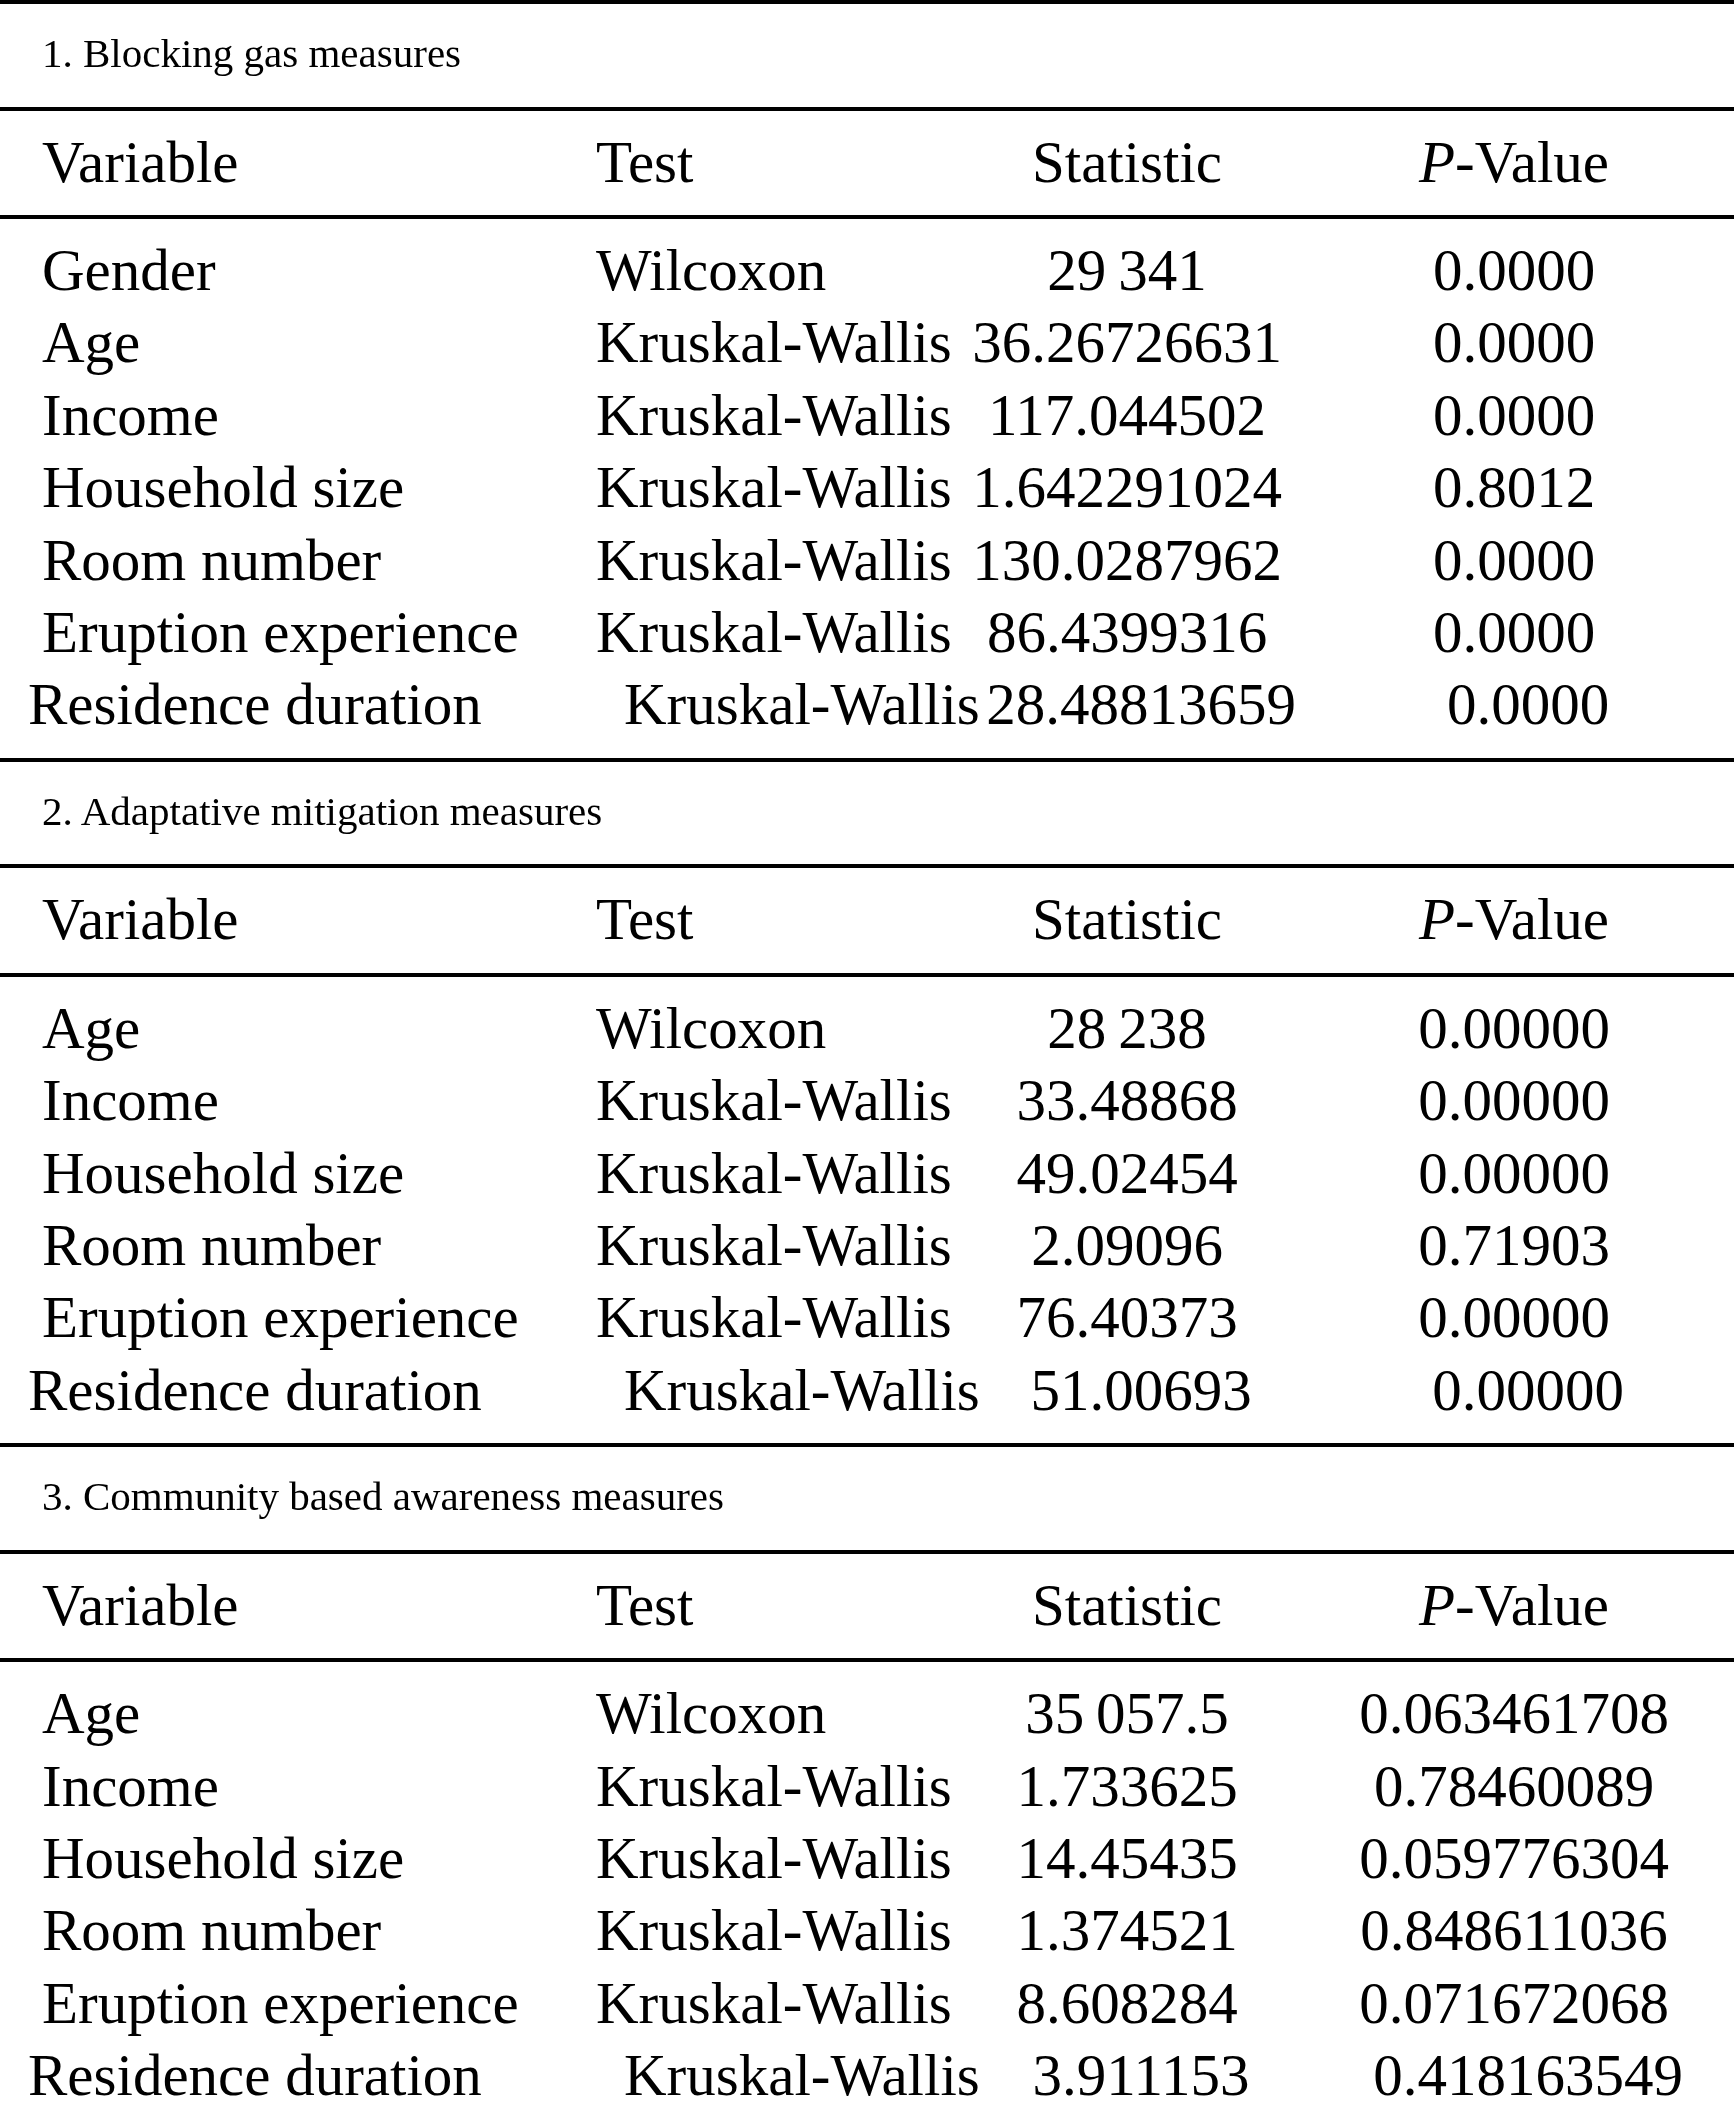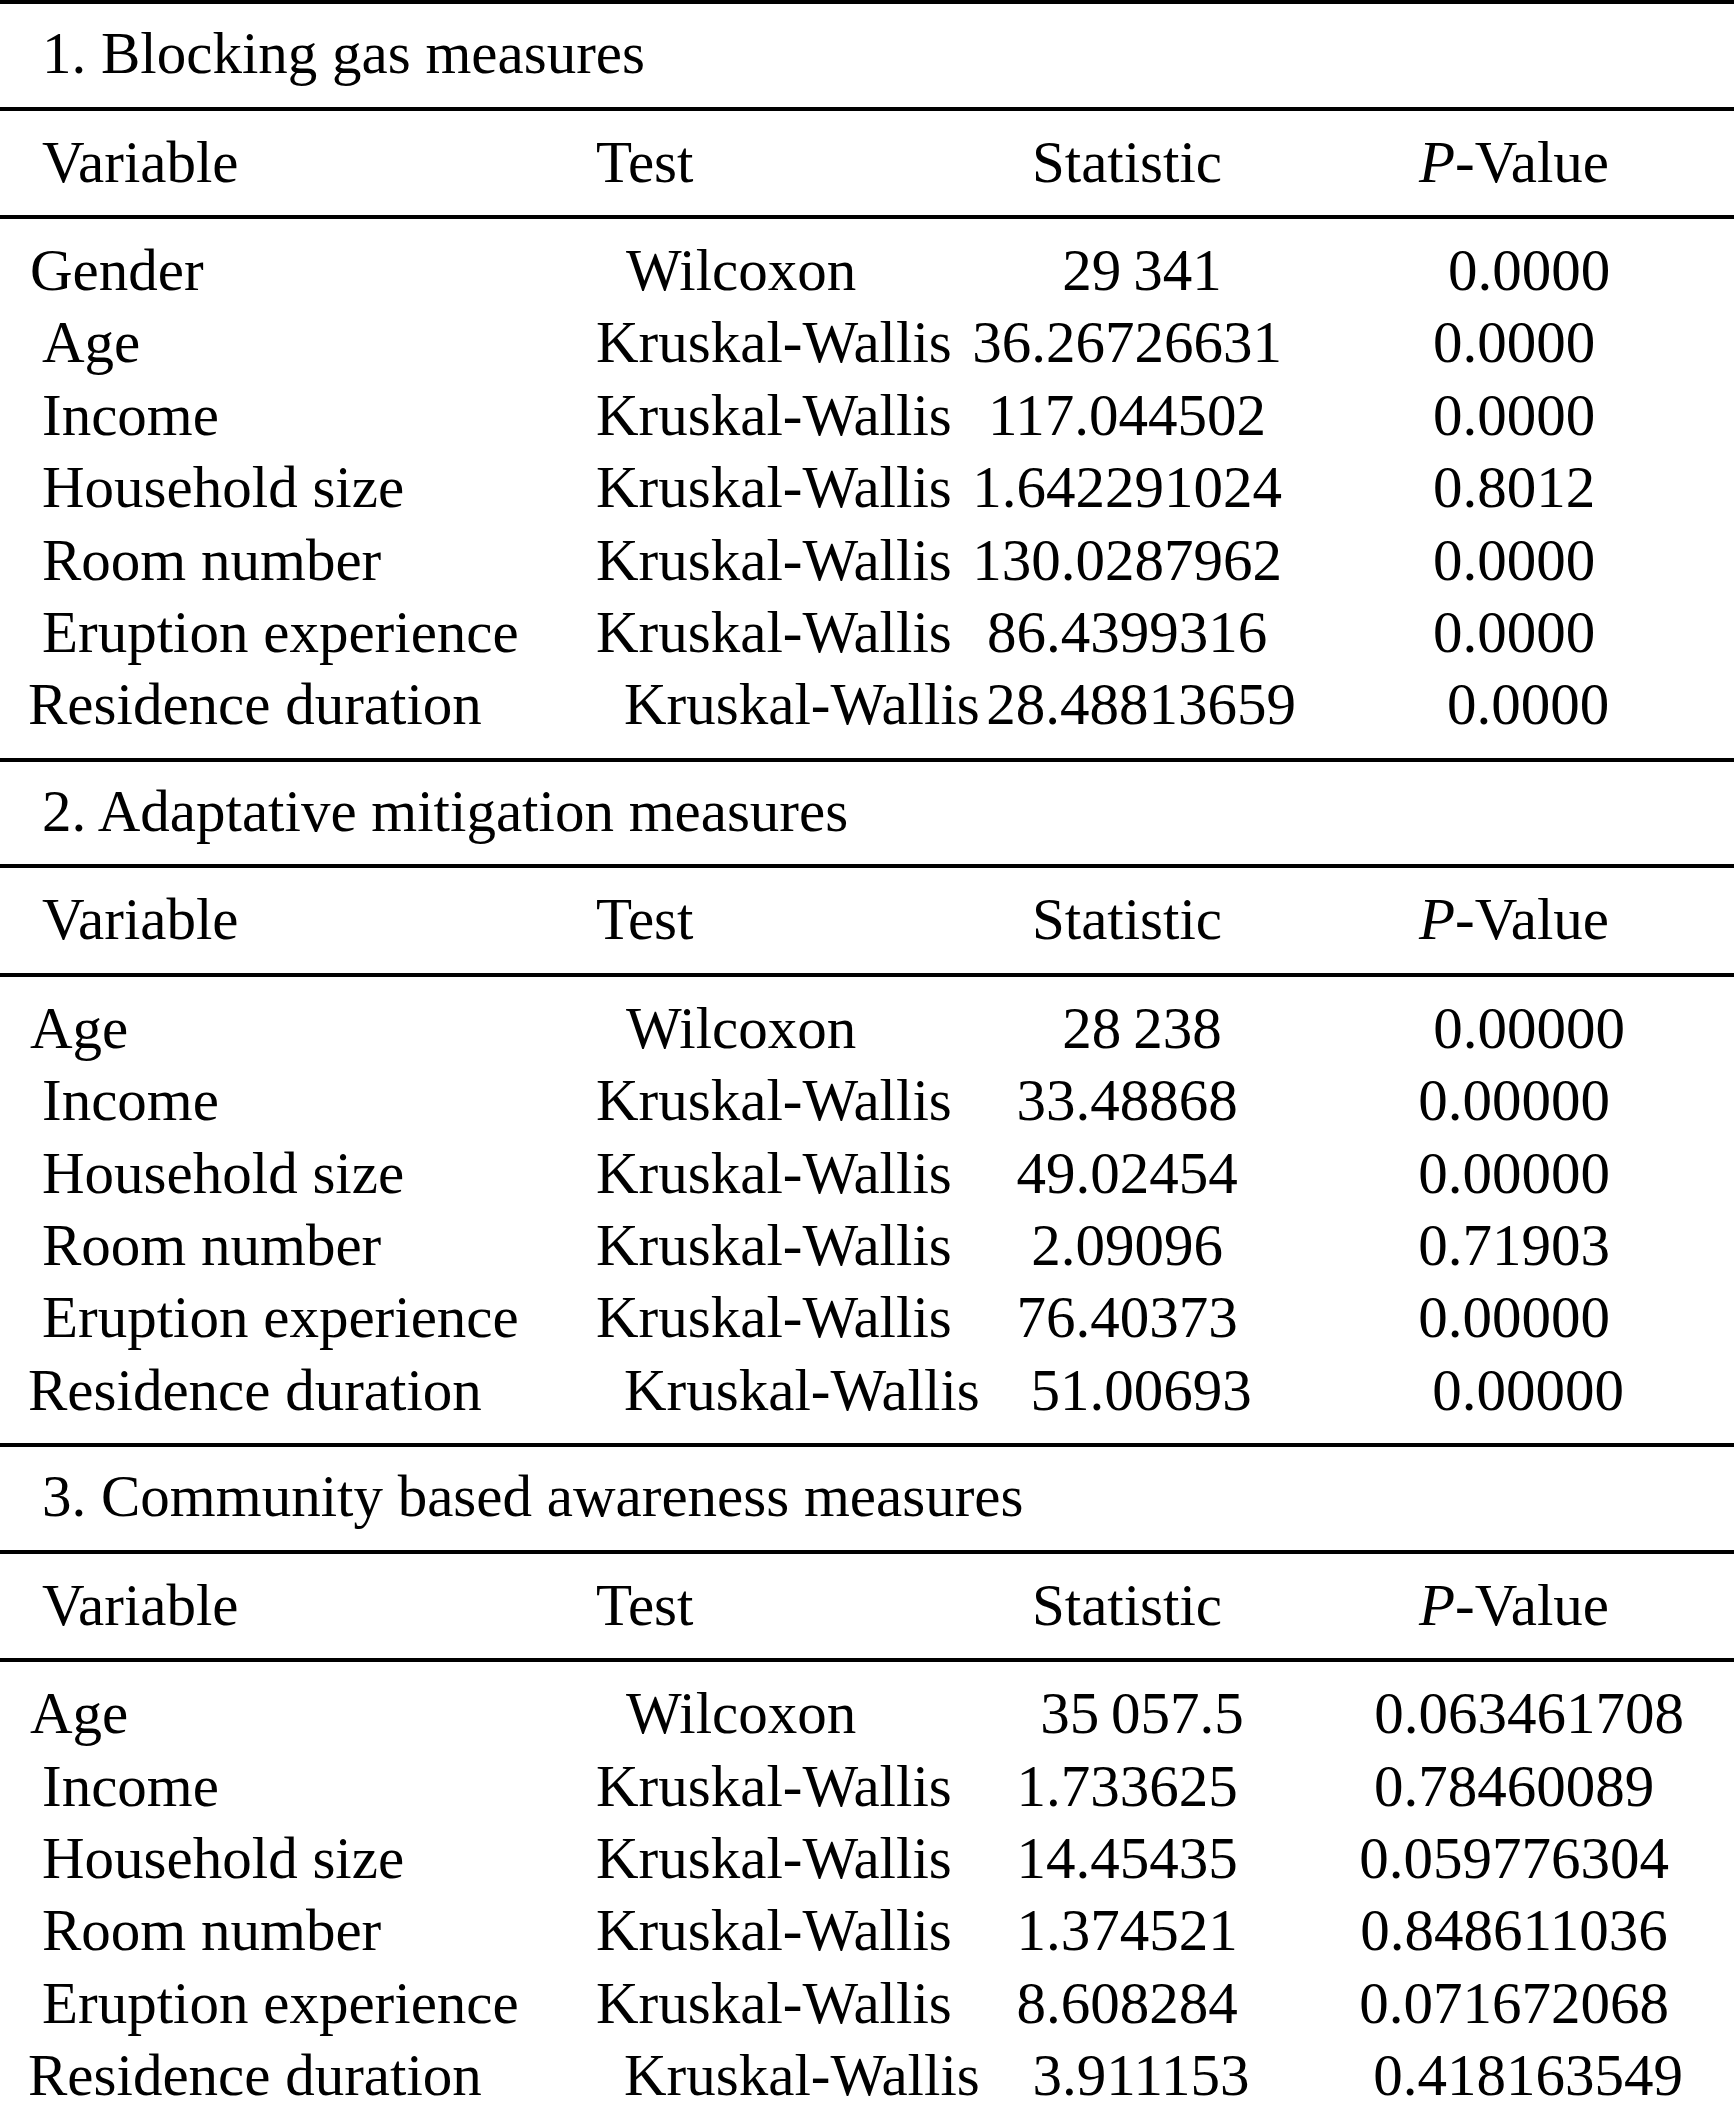--- a/index.html
+++ b/index.html
@@ -13,21 +13,21 @@
     box-sizing: border-box;
     background: #ffffff;
     color: #000000;
     font-family: "Liberation Serif", "DejaVu Serif", serif;
     font-size: 59px;
     line-height: 59px;
     border-top: 4.2px solid #000000;
   }
   .section-title {
     margin: 0;
-    font-size: 59px;
+    font-size: 41px;
     line-height: 59px;
     font-weight: normal;
     padding: 20px 0 23.5px 42px;
     white-space: nowrap;
   }
   table.stats-table {
     width: 100%;
     border-collapse: collapse;
     table-layout: fixed;
     border-top: 4.2px solid #000000;
@@ -44,21 +44,21 @@
     padding: 6.7px 0;
     white-space: nowrap;
     overflow: visible;
   }
   th { text-align: left; }
   thead th { padding-top: 22px; padding-bottom: 23.5px; border-bottom: 4.2px solid #000000; }
   .al  { text-align: left; }
   .ar  { text-align: center; }
   .ind { padding-left: 42px; }
   .pad-r { padding-right: 29px; }
-  tbody tr:first-child td { padding-top: 22px; padding-left: 30px; }
+  tbody tr:first-child td { padding-top: 22px; }
   tbody tr:last-child  td { padding-bottom: 23.5px; padding-left: 28px; }
   .pv-i { font-style: italic; }
 </style>
 </head>
 <body>
 
 <div class="page">
 
   <section>
     <h2 class="section-title">1. Blocking gas measures</h2>

